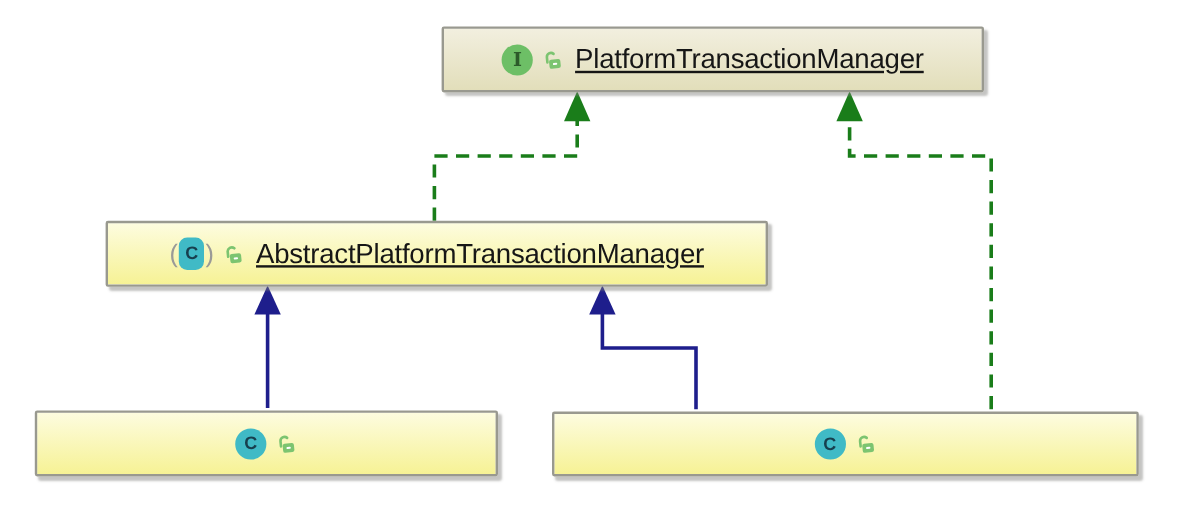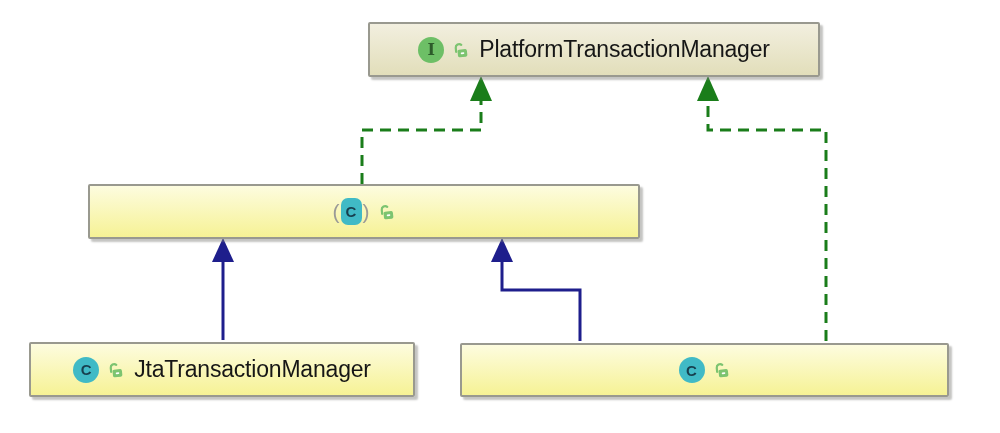--- a/index.html
+++ b/index.html
@@ -48,20 +48,21 @@
     background: linear-gradient(to bottom,
       var(--interface-fill-top, #f2efdf),
       var(--interface-fill-bottom, #e2deba));
   }
 
   .nlabel {
     font-size: 23px;
     color: #161616;
     letter-spacing: -0.2px;
     white-space: nowrap;
+    text-decoration: underline;
   }
 
   .badge {
     display: inline-flex;
     align-items: center;
     justify-content: center;
     width: 26px; height: 26px;
     border-radius: 50%;
     font-size: 15px;
     font-weight: bold;
@@ -143,32 +144,32 @@
       <span class="badge class-badge">C</span>
       <span class="paren">)</span>
     </span>
     <span class="lock">
       <svg width="15" height="16" viewBox="0 0 15 16">
         <path d="M3 9.5 L3 5.4 A3.4 3.4 0 0 1 8.8 3" fill="none" stroke="var(--lock-icon,#7cc470)" stroke-width="2.2" stroke-linecap="round"></path>
         <rect x="4.4" y="7.6" width="9.4" height="7.6" rx="1.7" fill="var(--lock-icon,#7cc470)"></rect>
         <rect x="7.4" y="10.6" width="3.6" height="1.7" rx="0.8" fill="#ffffff"></rect>
       </svg>
     </span>
+    <span class="nlabel">AbstractPlatformTransactionManager</span>
   </div>
 
   <div class="node yellow" style="left:29px; top:342px; width:386px; height:55px;">
     <span class="badge class-badge">C</span>
     <span class="lock">
       <svg width="15" height="16" viewBox="0 0 15 16">
         <path d="M3 9.5 L3 5.4 A3.4 3.4 0 0 1 8.8 3" fill="none" stroke="var(--lock-icon,#7cc470)" stroke-width="2.2" stroke-linecap="round"></path>
         <rect x="4.4" y="7.6" width="9.4" height="7.6" rx="1.7" fill="var(--lock-icon,#7cc470)"></rect>
         <rect x="7.4" y="10.6" width="3.6" height="1.7" rx="0.8" fill="#ffffff"></rect>
       </svg>
     </span>
-    <span class="nlabel">JtaTransactionManager</span>
   </div>
 
   <div class="node yellow" style="left:460px; top:343px; width:489px; height:54px;">
     <span class="badge class-badge">C</span>
     <span class="lock">
       <svg width="15" height="16" viewBox="0 0 15 16">
         <path d="M3 9.5 L3 5.4 A3.4 3.4 0 0 1 8.8 3" fill="none" stroke="var(--lock-icon,#7cc470)" stroke-width="2.2" stroke-linecap="round"></path>
         <rect x="4.4" y="7.6" width="9.4" height="7.6" rx="1.7" fill="var(--lock-icon,#7cc470)"></rect>
         <rect x="7.4" y="10.6" width="3.6" height="1.7" rx="0.8" fill="#ffffff"></rect>
       </svg>

